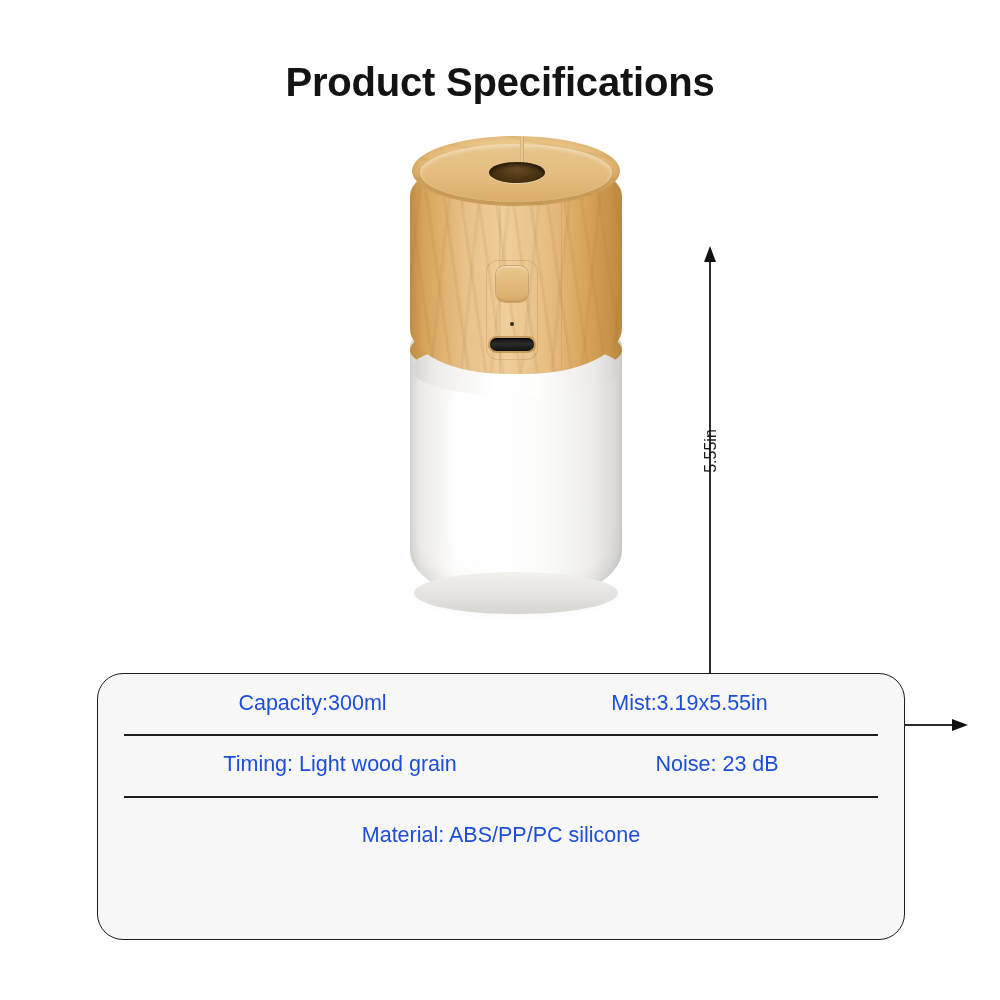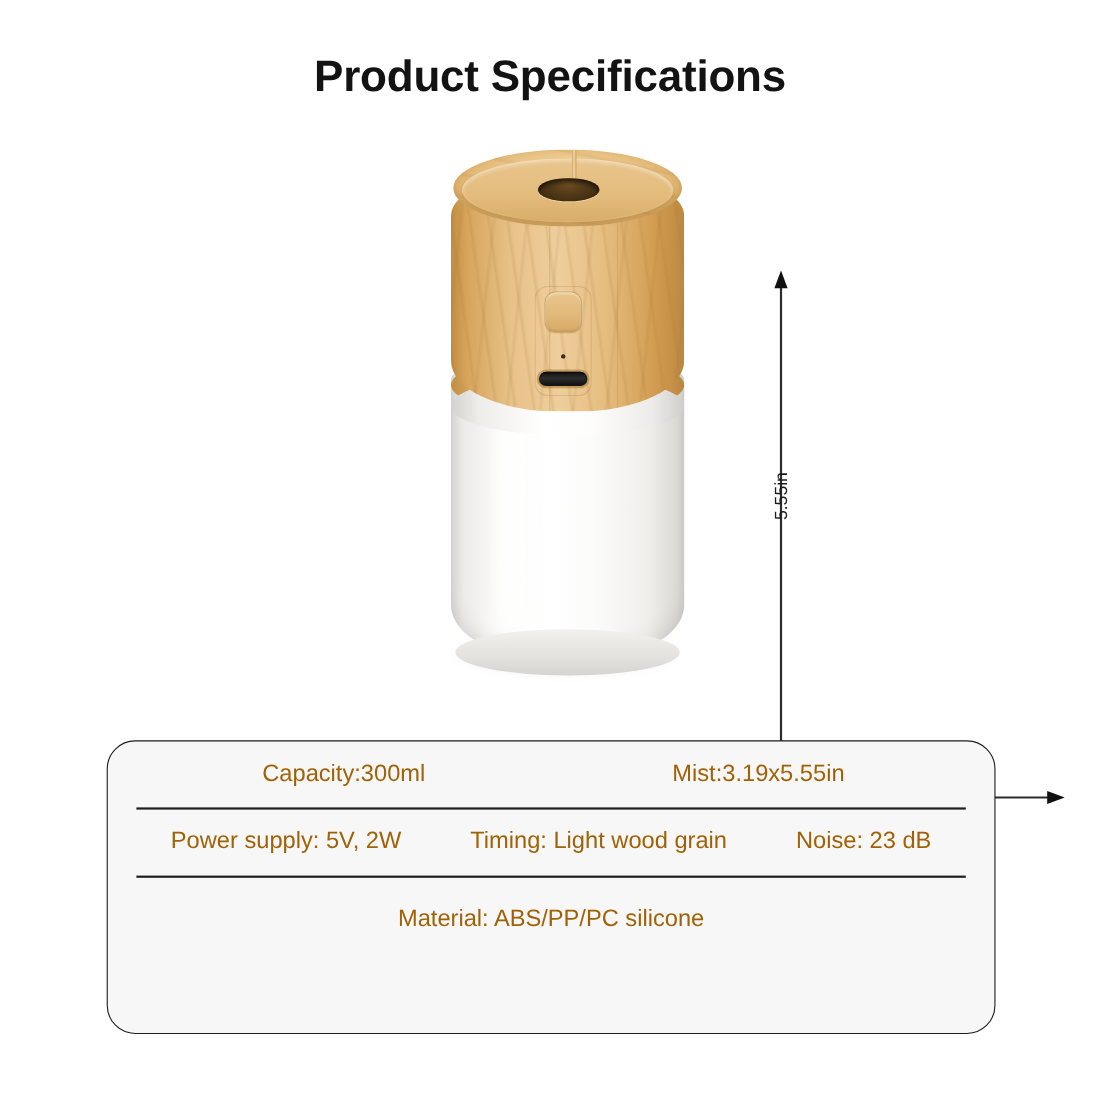--- a/index.html
+++ b/index.html
@@ -15,21 +15,21 @@
     position: relative;
     width: 1000px;
     height: 1000px;
     background: #ffffff;
     overflow: hidden;
   }
 
   
   #page-title {
     position: absolute;
-    top: 48px;
+    top: 60px;
     left: 0;
     width: 1000px;
     text-align: center;
     font-size: 40px;
     font-weight: 700;
     color: #131313;
     letter-spacing: -0.2px;
   }
 
   
@@ -351,21 +351,21 @@
     background: #1d1d1d;
   }
 
   #spec-row-1 { height: 60px; }
   #spec-row-2 { height: 62px; }
   #spec-row-3 { height: 62px; }
   #spec-row-4 { height: 80px; align-items: center; }
 
   .spec-cell {
     font-size: 21.5px;
-    color: #a16207;
+    color: #1d4ed8;
     line-height: 1.28;
     white-space: nowrap;
   }
 
   .spec-cell.wrap { white-space: normal; text-align: center; }
 
   #spec-row-1 .spec-cell { flex: 1; text-align: center; }
   #spec-row-2 .spec-cell { padding: 0 4px; }
   #spec-row-3 .spec-cell { padding: 0 2px; }
   #spec-row-4 .spec-cell { padding: 0 6px; text-align: right; }
@@ -425,21 +425,20 @@
 
   <div id="spec-table">
 
     <div class="spec-row" id="spec-row-1">
       <div class="spec-cell">Capacity:300ml</div>
       <div class="spec-cell">Mist:3.19x5.55in</div>
     </div>
 
 
     <div class="spec-row" id="spec-row-3">
-      <div class="spec-cell">Power supply: 5V, 2W</div>
       <div class="spec-cell">Timing: Light wood grain</div>
       <div class="spec-cell">Noise: 23 dB</div>
     </div>
 
     <div class="spec-row" id="spec-row-4">
       <div class="spec-cell">Material: ABS/PP/PC silicone</div>
     </div>
 
   </div>
 

